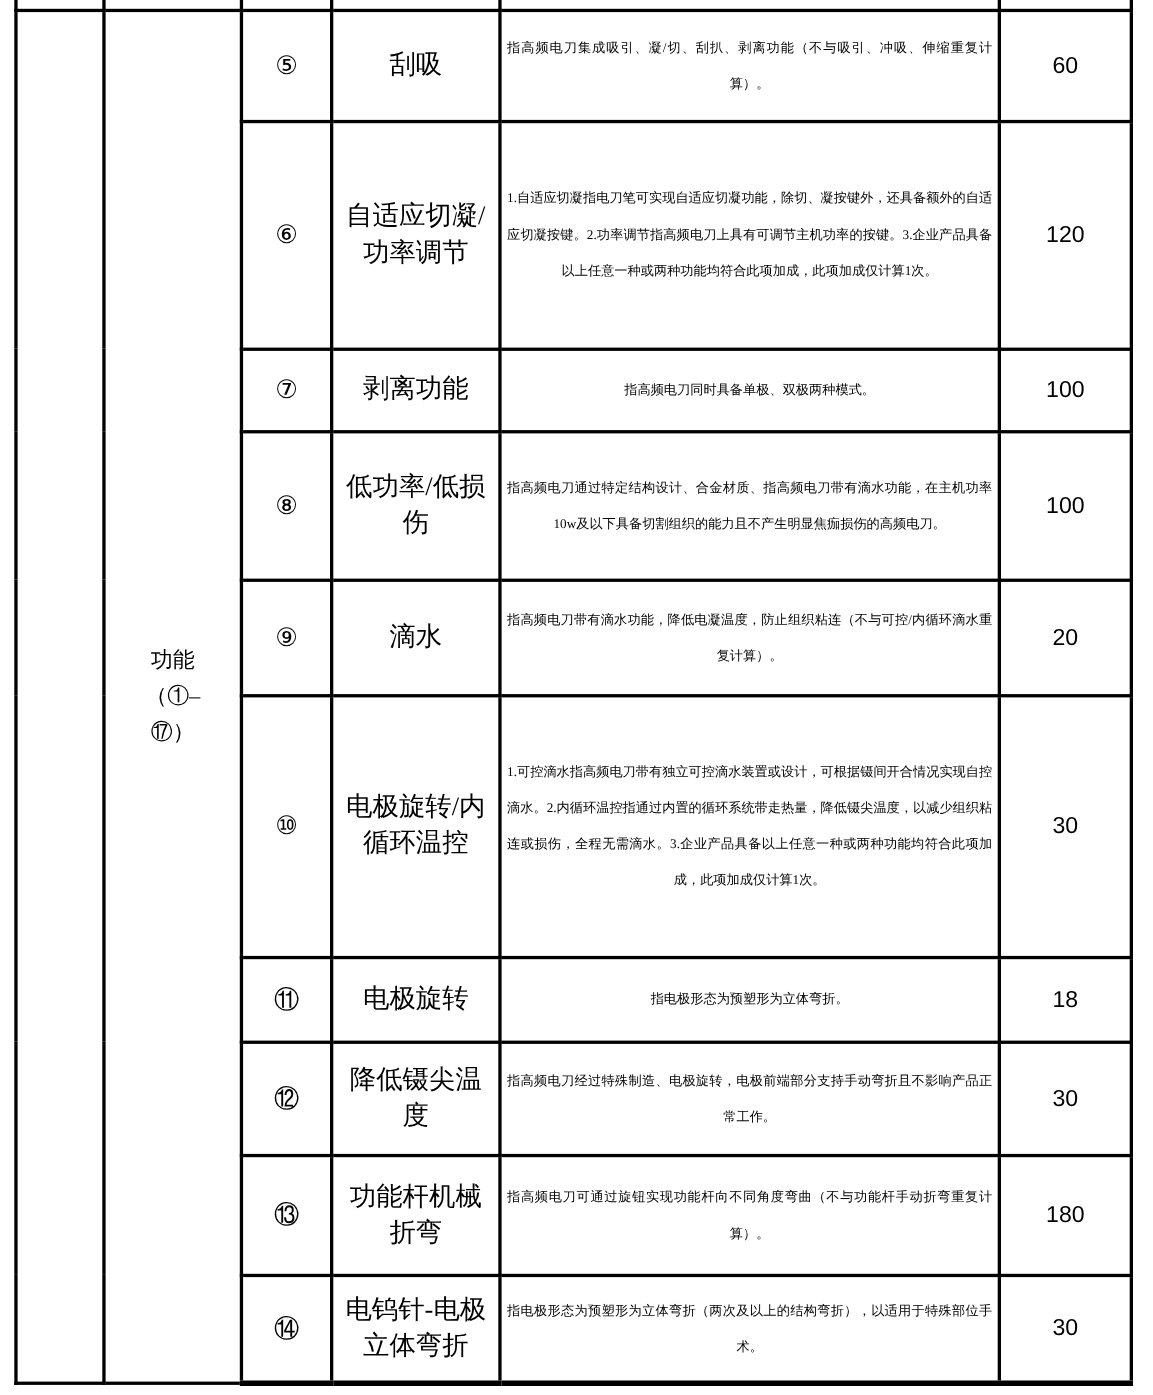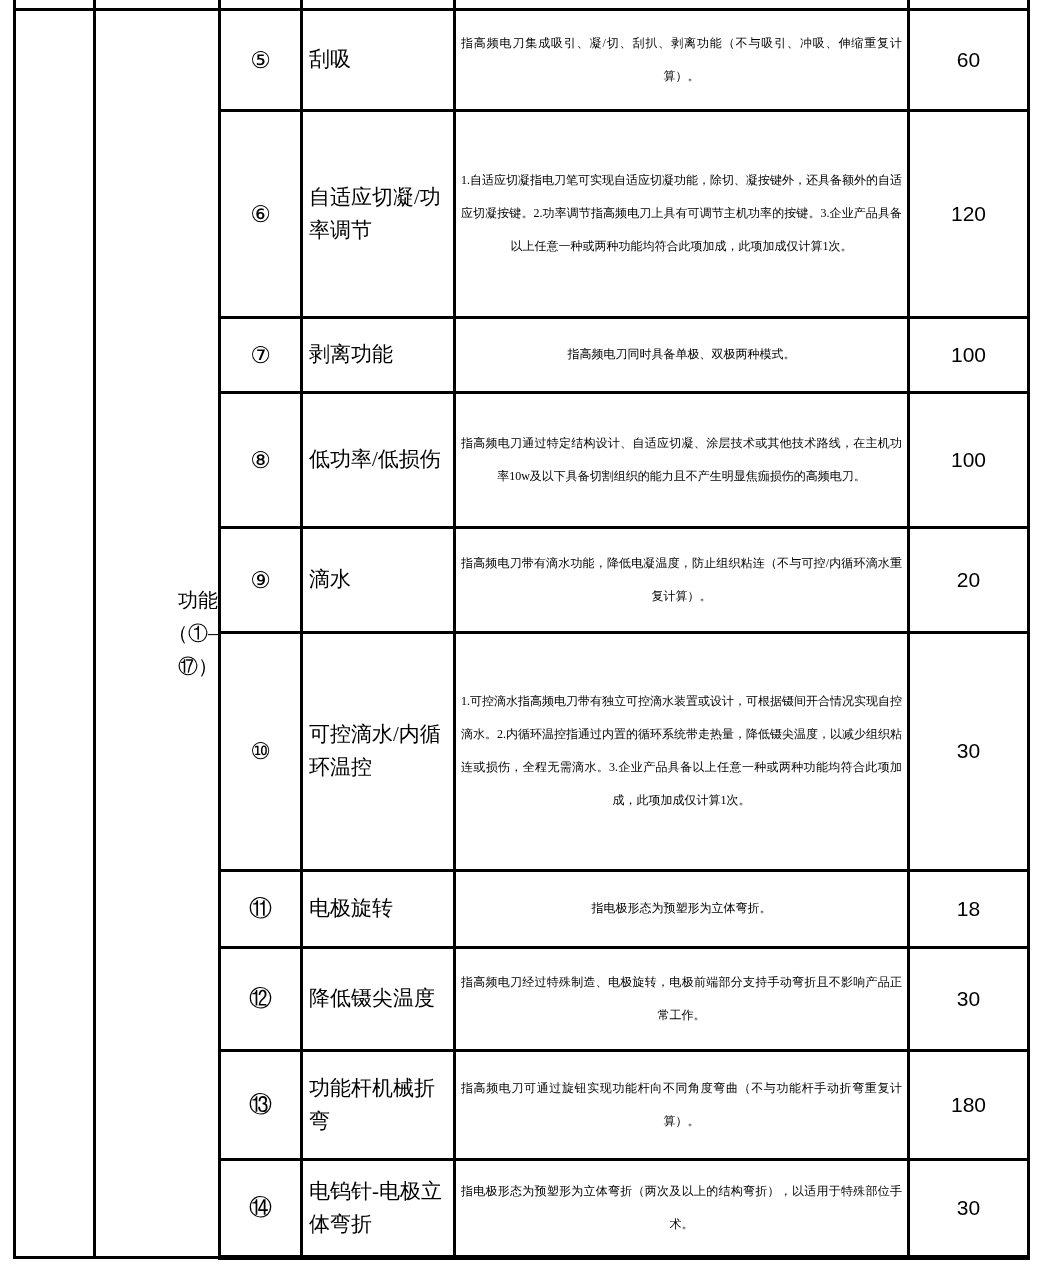--- a/index.html
+++ b/index.html
@@ -39,32 +39,32 @@
     border-top: none;
     height: 9px;
   }
   tr.last-row td {
     border-bottom: 5px solid #000000;
   }
   .cell-spacer { background: #ffffff; }
   .cell-category {
     font-size: 20px;
     line-height: 33px;
-    text-align: right;
+    text-align: center;
     white-space: pre-line;
   }
   .cell-num {
     font-family: "DejaVu Sans", sans-serif;
     font-size: 23px;
     text-align: center;
   }
   .cell-name {
-    font-size: 21px;
+    font-size: 24px;
     line-height: 33px;
-    text-align: left;
+    text-align: center;
     padding: 0 6px;
   }
   .cell-desc {
     font-size: 12px;
     line-height: 33px;
     text-align: justify;
     text-align-last: center;
     padding: 1px 5px;
   }
   .cell-score {
@@ -113,32 +113,32 @@
         </tr>
         <tr style="height: 75px;">
           <td class="cell-num">⑦</td>
           <td class="cell-name">剥离功能</td>
           <td class="cell-desc">指高频电刀同时具备单极、双极两种模式。</td>
           <td class="cell-score">100</td>
         </tr>
         <tr style="height: 135px;">
           <td class="cell-num">⑧</td>
           <td class="cell-name">低功率/低损伤</td>
-          <td class="cell-desc">指高频电刀通过特定结构设计、自适应切凝、涂层技术或其他技术路线，在主机功率10w及以下具备切割组织的能力且不产生明显焦痂损伤的高频电刀。</td>
+          <td class="cell-desc">指高频电刀通过特定结构设计、合金材质、指高频电刀带有滴水功能，在主机功率10w及以下具备切割组织的能力且不产生明显焦痂损伤的高频电刀。</td>
           <td class="cell-score">100</td>
         </tr>
         <tr style="height: 105px;">
           <td class="cell-num">⑨</td>
           <td class="cell-name">滴水</td>
           <td class="cell-desc">指高频电刀带有滴水功能，降低电凝温度，防止组织粘连（不与可控/内循环滴水重复计算）。</td>
           <td class="cell-score">20</td>
         </tr>
         <tr style="height: 238px;">
           <td class="cell-num">⑩</td>
-          <td class="cell-name">可控滴水/内循环温控</td>
+          <td class="cell-name">电极旋转/内循环温控</td>
           <td class="cell-desc">1.可控滴水指高频电刀带有独立可控滴水装置或设计，可根据镊间开合情况实现自控滴水。2.内循环温控指通过内置的循环系统带走热量，降低镊尖温度，以减少组织粘连或损伤，全程无需滴水。3.企业产品具备以上任意一种或两种功能均符合此项加成，此项加成仅计算1次。</td>
           <td class="cell-score">30</td>
         </tr>
         <tr style="height: 77px;">
           <td class="cell-num">⑪</td>
           <td class="cell-name">电极旋转</td>
           <td class="cell-desc">指电极形态为预塑形为立体弯折。</td>
           <td class="cell-score">18</td>
         </tr>
         <tr style="height: 103px;">

